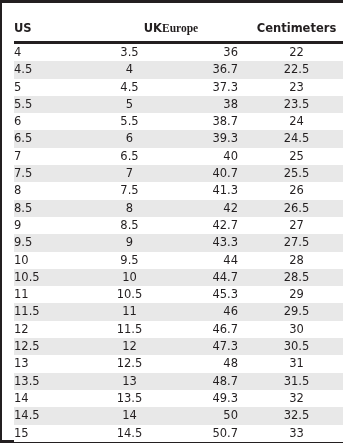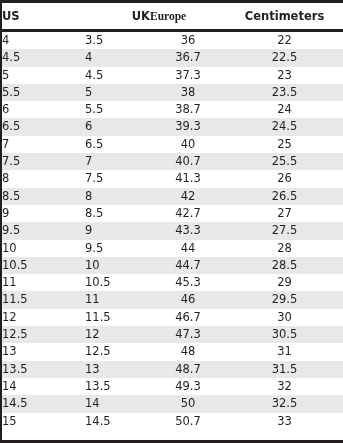--- a/index.html
+++ b/index.html
@@ -16,21 +16,21 @@
   }
   .size-table-frame {
     box-sizing: border-box;
     width: 343px;
     height: 443px;
     background: #ffffff;
     border-top: 3px solid #231f20;
     border-left: 2px solid #231f20;
     border-bottom: 3px solid #231f20;
     border-right: 0;
-    padding: 0;
+    padding: 12px;
   }
   table.size-table {
     border-collapse: collapse;
     width: 341px;
     table-layout: fixed;
   }
   table.size-table col.col-us       { width: 83px; }
   table.size-table col.col-uk       { width: 65px; }
   table.size-table col.col-eu       { width: 76px; }
   table.size-table col.col-cm       { width: 117px; }
@@ -62,22 +62,22 @@
     height: 17.3px;
     line-height: 17.3px;
     vertical-align: middle;
     border: 0;
     white-space: nowrap;
   }
   tbody tr.row-odd  td { background: #ffffff; }
   tbody tr.row-even td { background: #e8e8e8; }
 
   td.c-us { text-align: left;  padding-left: 27px; }
-  td.c-uk { text-align: left; padding-right: 29px; }
-  td.c-eu { text-align: center; padding-right: 27px; }
+  td.c-uk { text-align: center; padding-right: 29px; }
+  td.c-eu { text-align: right; padding-right: 27px; }
   td.c-cm { text-align: center;  padding-left: 42px; }
 </style>
 </head>
 <body>
 
 <div class="size-table-frame">
   <table class="size-table">
     <colgroup>
       <col class="col-us">
       <col class="col-uk">

